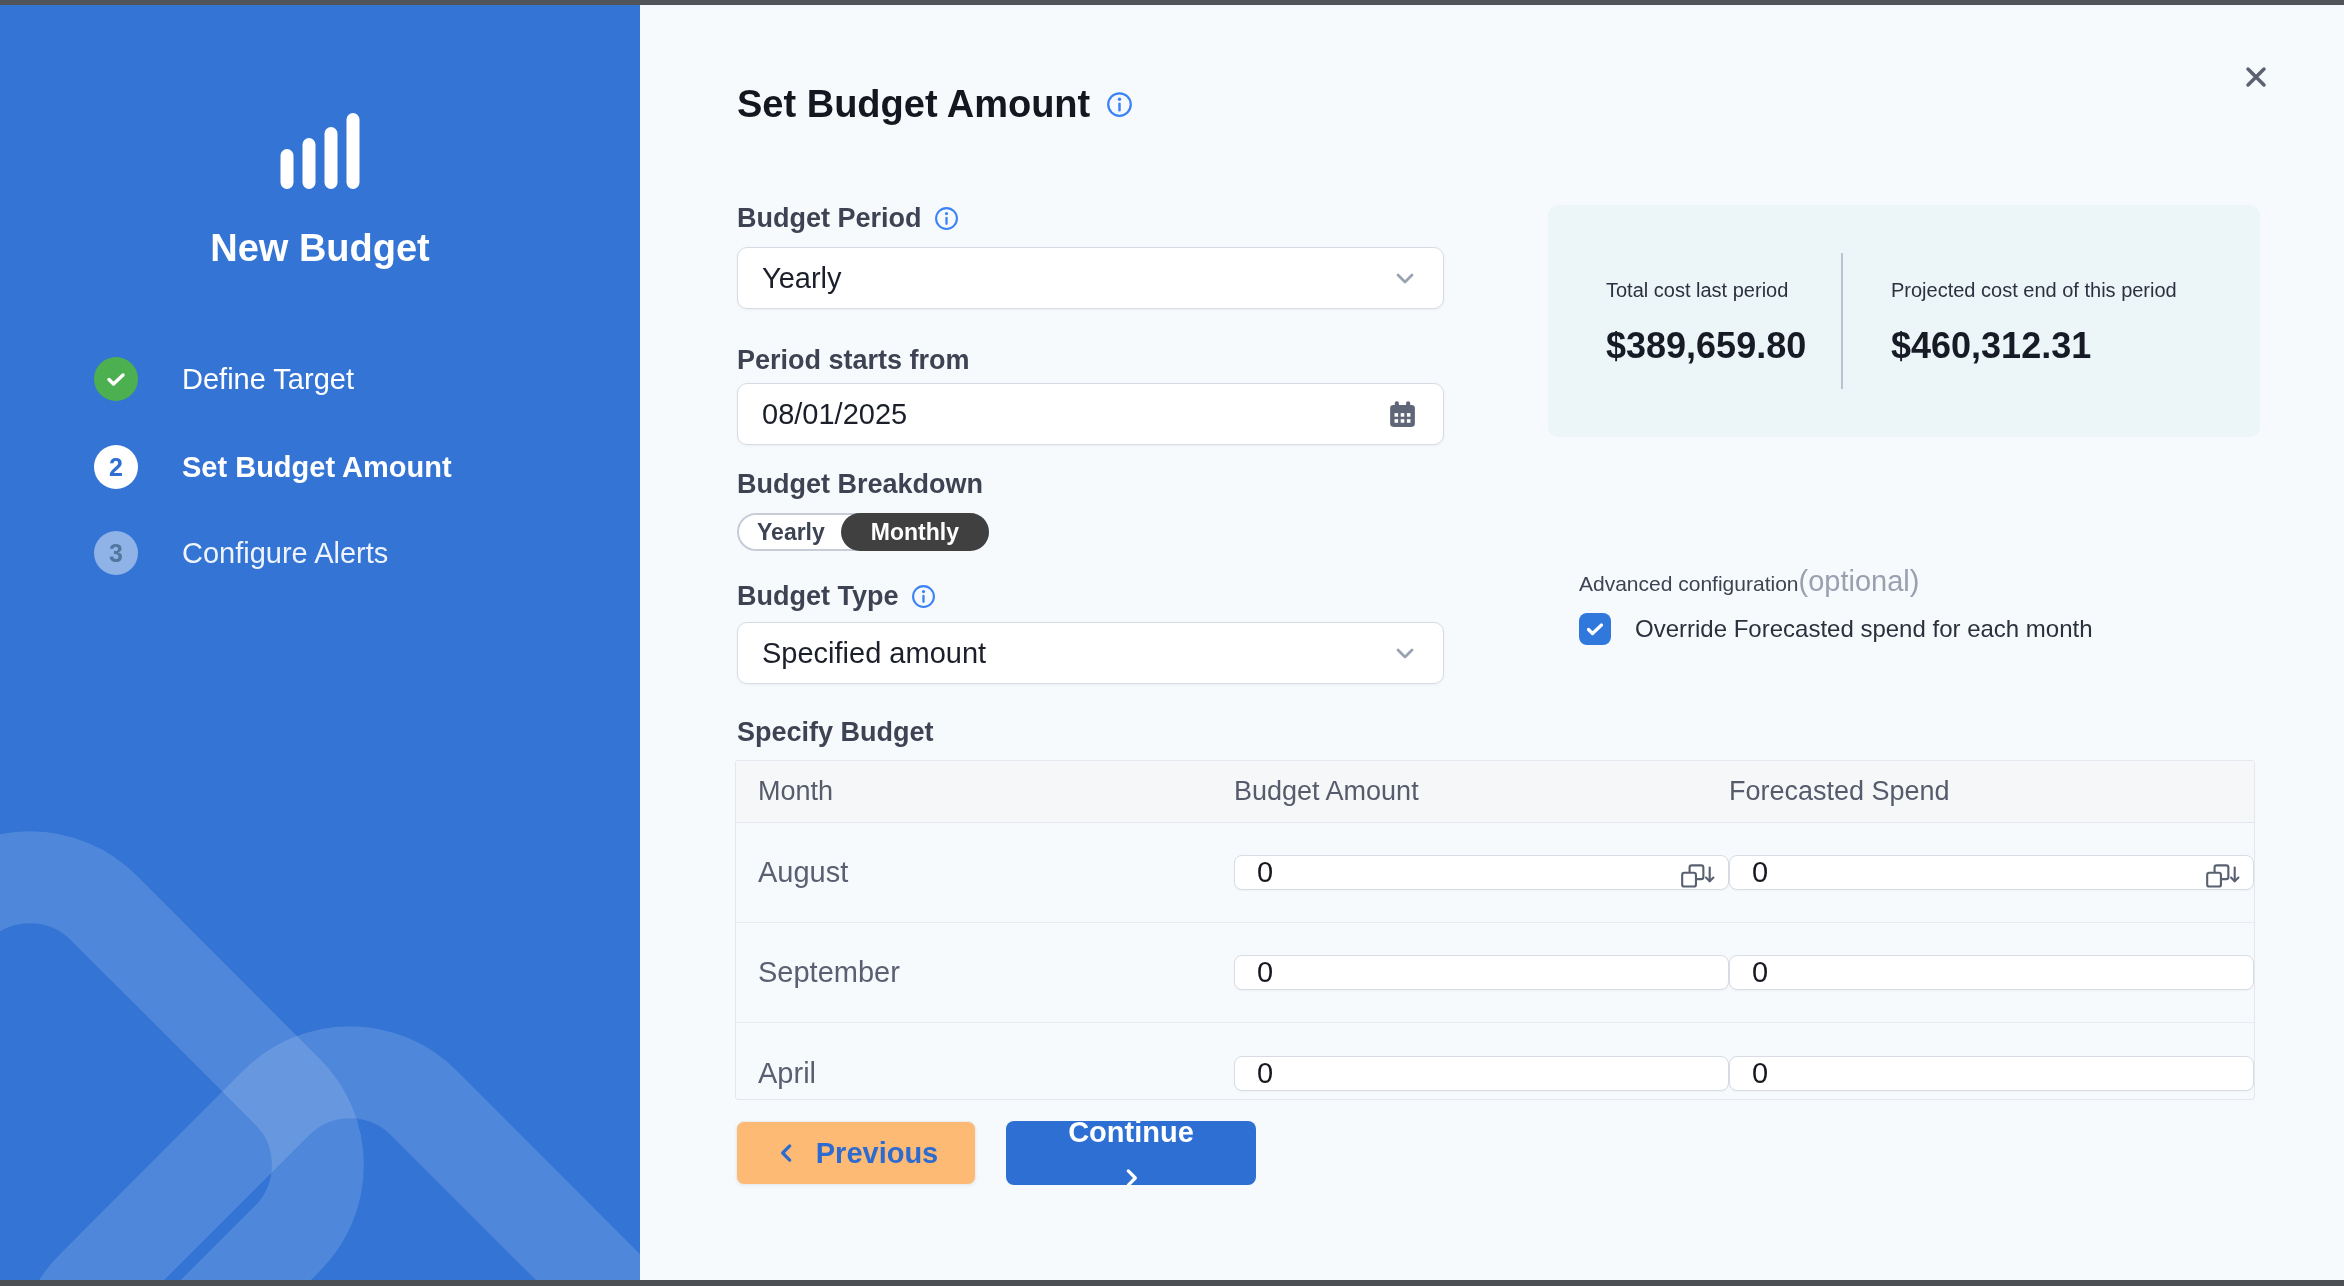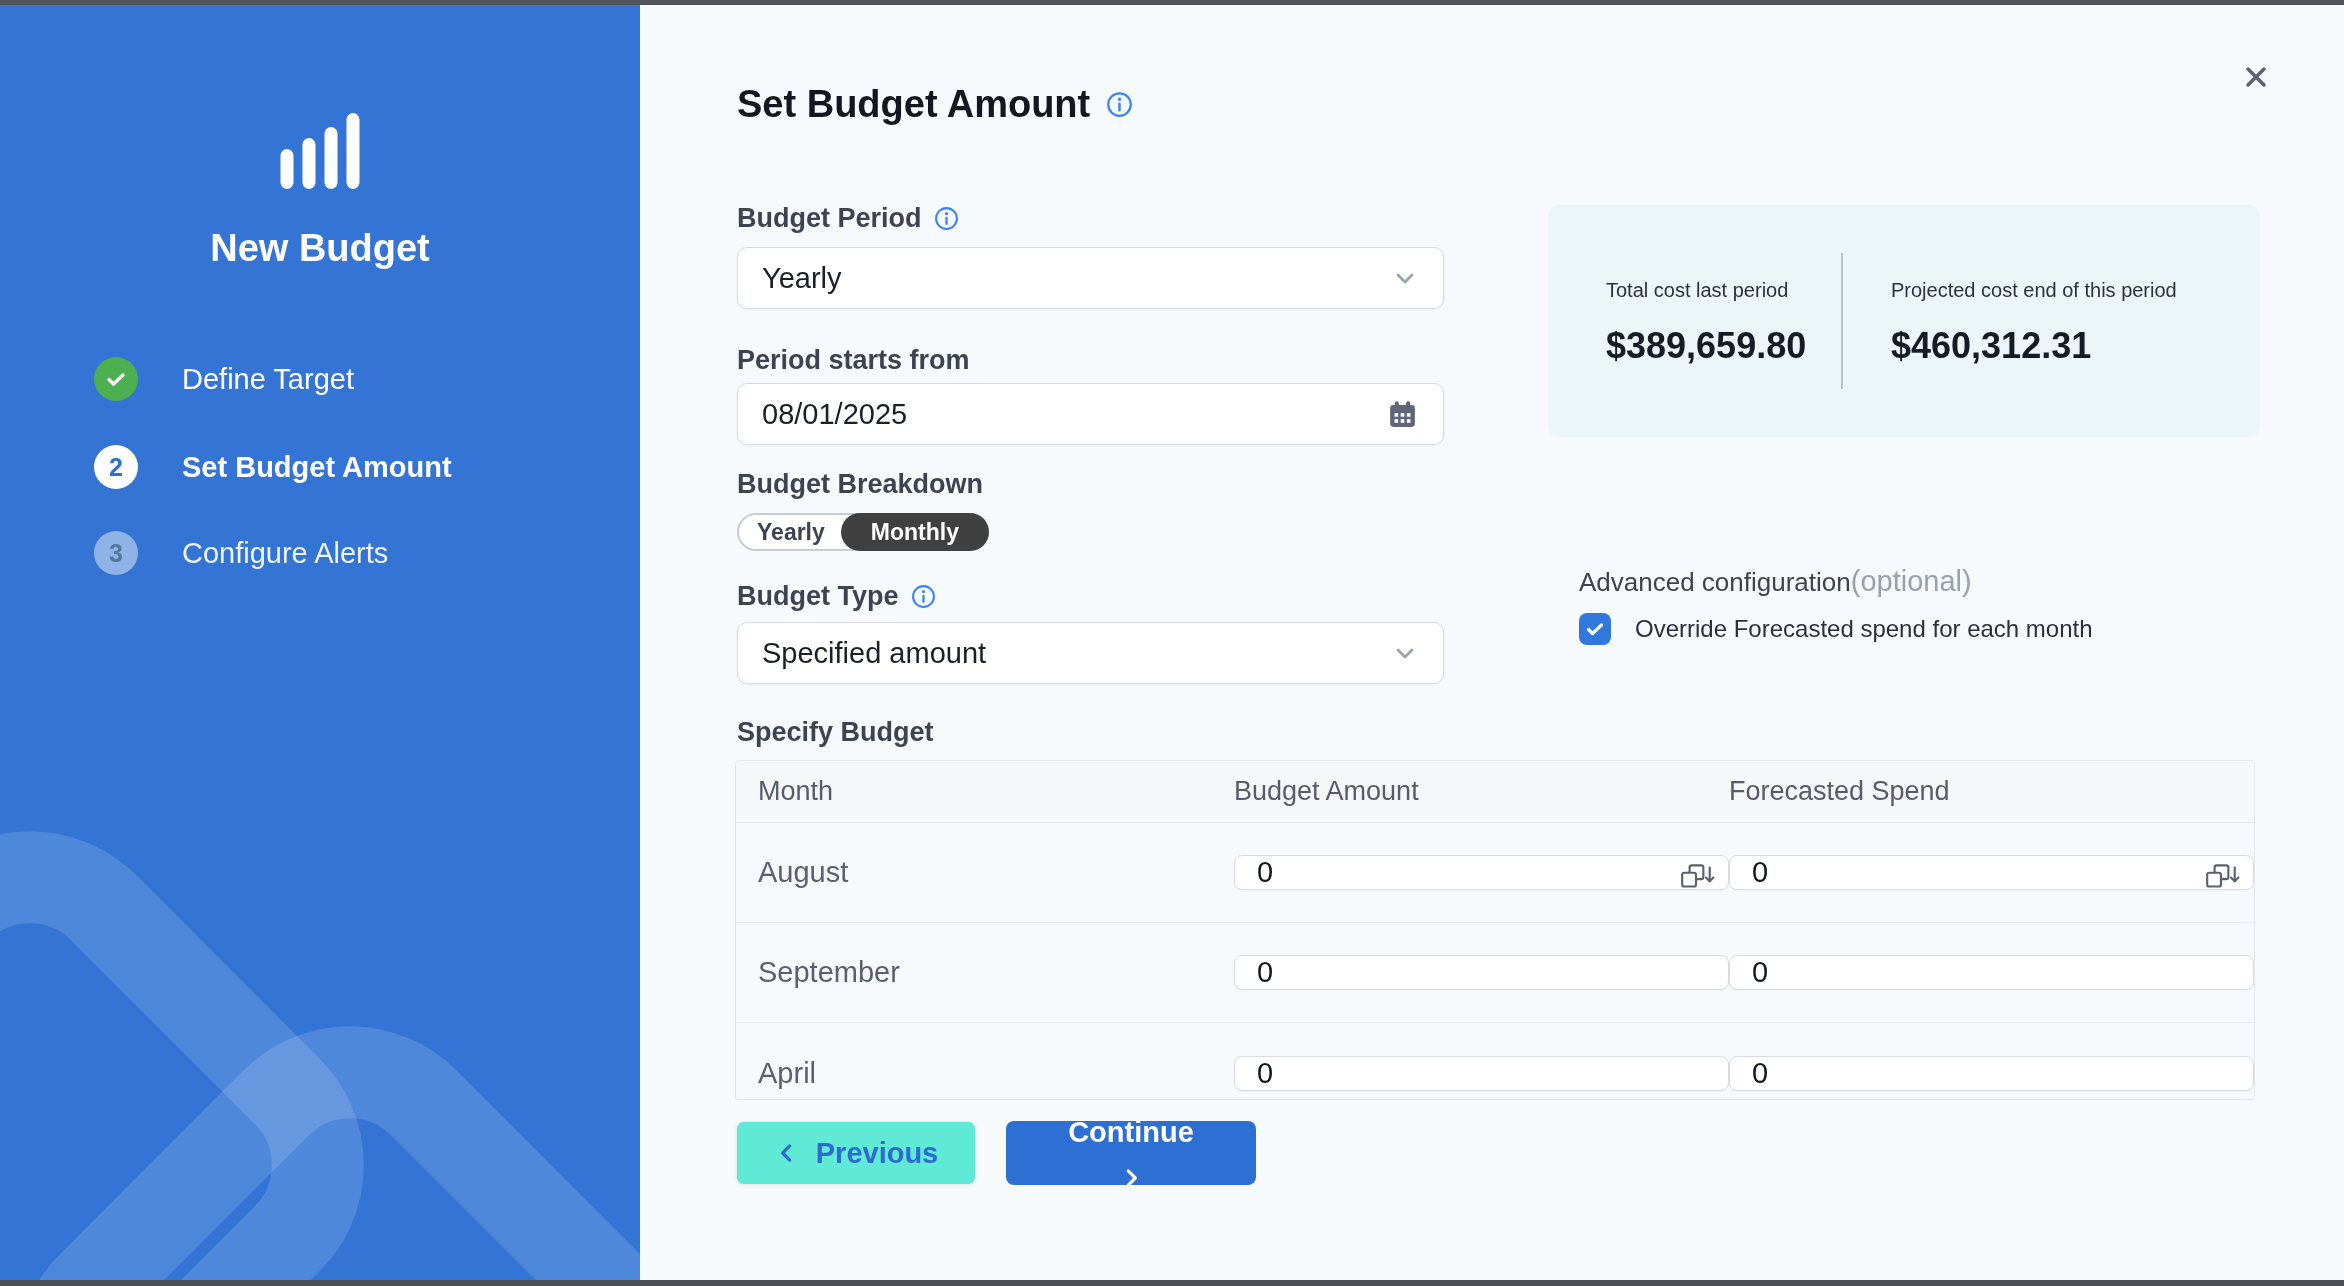--- a/index.html
+++ b/index.html
@@ -79,21 +79,21 @@
   .stat .s-label { font-size:20px; color:#2c313f; line-height:1.45; margin-bottom:20px; }
   .stat .s-value { font-size:36px; font-weight:700; color:#171b26; }
   .stat.first  { width:235px; }
   .stat.second { flex:1; padding-left:48px; }
   .stat-divider { width:2px; align-self:stretch; margin:48px 0;
     background:#b9c3cd; }
 
   
   .advanced-title-row { position:absolute; left:939px; top:560px;
     display:flex; align-items:baseline; }
-  .advanced-title { font-size:26px; color:#3d4352; }
+  .advanced-title { font-size:21px; color:#3d4352; }
   .advanced-optional { font-size:29px; color:#99a0b0; }
   .checkbox-row { position:absolute; left:939px; top:608px;
     display:flex; align-items:center; gap:24px; }
   .checkbox { width:32px; height:32px; border-radius:8px; background:#3178dd;
     display:flex; align-items:center; justify-content:center; cursor:pointer;
     flex:0 0 32px; }
   .checkbox-label { font-size:24px; color:#2b303d; }
 
   
   .specify-label { position:absolute; left:97px; top:712px; }
@@ -115,21 +115,21 @@
     font-size:29px; color:#15181f; padding:0 70px 0 22px;
     font-family:"Liberation Sans", sans-serif;
     box-shadow:0 1px 2px rgba(0,0,0,0.04); }
   .copy-down { position:absolute; right:14px; top:50%; transform:translateY(-50%);
     cursor:pointer; display:flex; align-items:center; }
 
   
   .btn { position:absolute; top:1116px; height:64px; border-radius:8px;
     display:flex; align-items:center; justify-content:center; gap:16px;
     font-size:29px; font-weight:700; cursor:pointer; }
-  .btn.previous { left:96px; width:240px; background:#5eead4;
+  .btn.previous { left:96px; width:240px; background:#fdba74;
     border:1px solid #eaedf2; color:#2e6bd0;
     box-shadow:0 1px 4px rgba(0,0,0,0.05); }
   .btn.continue { left:366px; width:250px; background:#2e6fd3; color:#ffffff;flex-direction:column; }
 </style>
 </head>
 <body>
 
 <div id="app">
   <div class="strip top"></div>
   <div class="strip bottom"></div>

